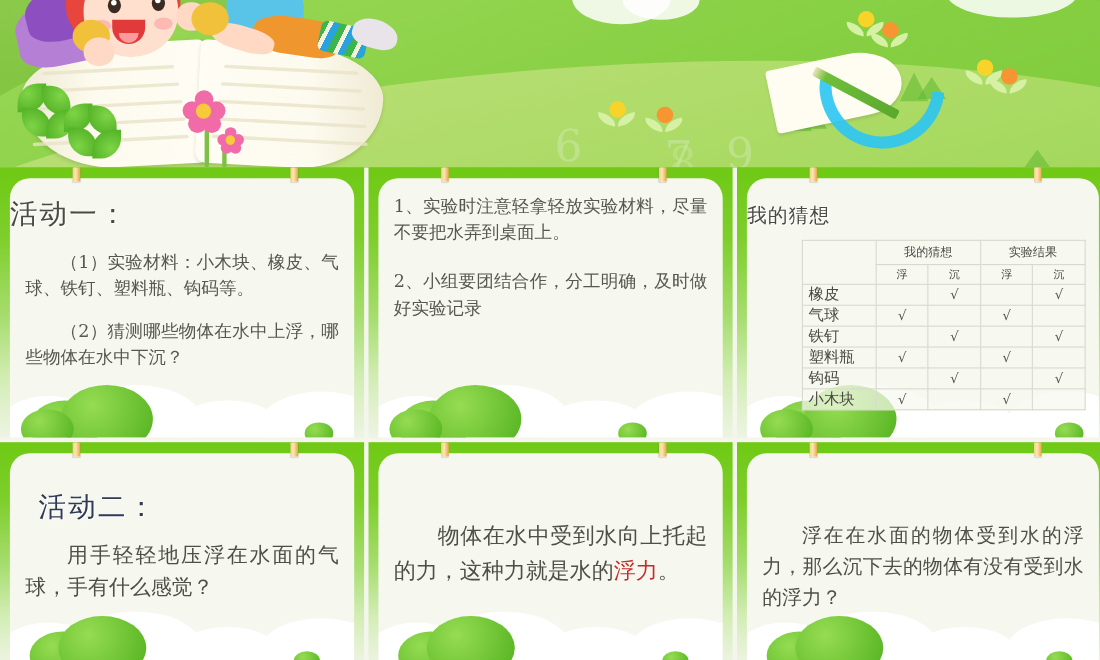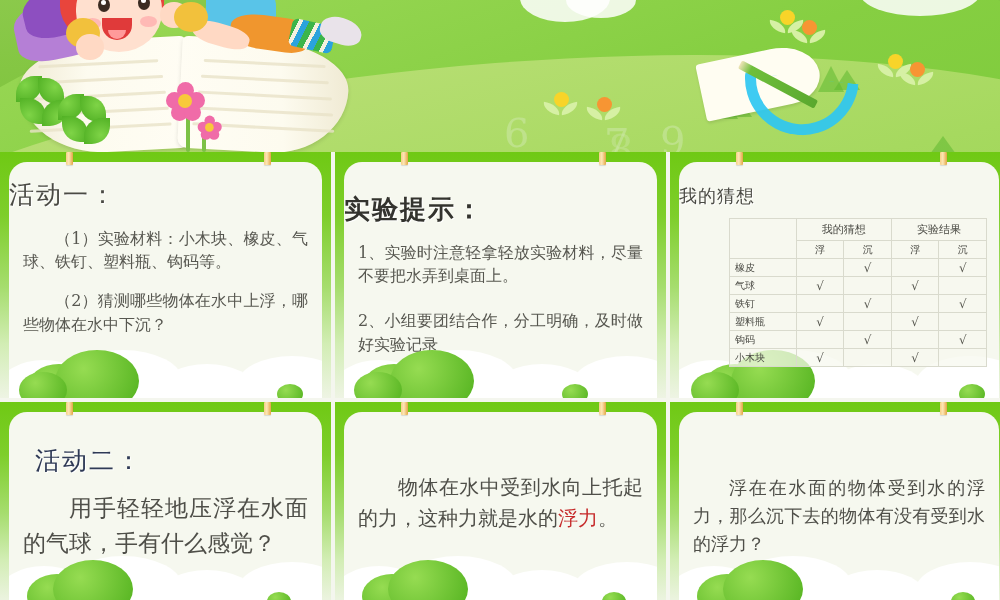--- a/index.html
+++ b/index.html
@@ -114,30 +114,30 @@
 
   
   .h-title{font-family:"DejaVu Serif","Liberation Serif",serif;font-size:25px;color:#4a4a44;
      text-align:left;margin:16px 0 0 0;letter-spacing:2px;
      text-shadow:1px 1px 0 rgba(255,255,255,.9);}
   .h-title.left{text-align:left;padding-left:26px;color:#2f3a56;}
   .h-title.bold{font-weight:bold;font-size:26px;color:#33332e;}
   .body-txt{font-family:"DejaVu Serif","Liberation Serif",serif;font-size:16px;line-height:1.45;
      color:#575750;padding:0 14px;margin:12px 0 0 0;text-align:justify;}
   .body-txt.ind{text-indent:2em;}
-  .body-txt.big{font-size:23px;line-height:1.5;color:#4f4f49;}
+  .body-txt.big{font-size:19px;line-height:1.5;color:#4f4f49;}
   .hl{color:#c62b2b;}
 
   
   .tbl-wrap{padding:0 12px;margin-top:10px;position:relative;z-index:2;margin-left:38px;}
   table{border-collapse:collapse;width:100%;font-family:"DejaVu Serif","Liberation Serif",serif;
      background:rgba(246,248,239,.72);}
   table td,table th{border:1px solid #d9dacd;font-weight:normal;color:#4a4a44;
      text-align:center;font-size:10px;height:17px;padding:0;}
-  table td.rowh{text-align:left;padding-left:5px;font-size:10px;}
+  table td.rowh{text-align:left;padding-left:5px;font-size:14px;}
   table th.grp{font-size:11px;height:21px;}
   .chk{font-size:12px;color:#55554d;}
 </style>
 </head>
 <body>
 
 <div class="slide">
 
   <div class="banner">
     <div class="b-sky"></div>
@@ -288,21 +288,20 @@
           <div class="bs" style="left:10px;width:48px;height:36px;bottom:-10px;"></div>
           <div class="bs" style="left:268px;width:26px;height:20px;bottom:-6px;"></div>
         </div>
       </div>
     </div>
 
     <div class="card">
       <div class="clip a"></div>
       <div class="clip b"></div>
       <div class="inner">
-        <div class="h-title bold" style="margin-top:30px;">实验提示：</div>
         <div class="body-txt" style="margin-top:14px;">1、实验时注意轻拿轻放实验材料，尽量不要把水弄到桌面上。</div>
         <div class="body-txt" style="margin-top:22px;">2、小组要团结合作，分工明确，及时做好实验记录</div>
         <div class="deco">
           <div class="cl" style="left:-10px;width:90px;height:54px;"></div>
           <div class="cl" style="left:54px;width:120px;height:64px;"></div>
           <div class="cl" style="left:150px;width:96px;height:50px;"></div>
           <div class="cl" style="left:228px;width:110px;height:58px;"></div>
           <div class="bs" style="left:18px;width:64px;height:48px;"></div>
           <div class="bs" style="left:46px;width:84px;height:62px;"></div>
           <div class="bs" style="left:10px;width:48px;height:36px;bottom:-10px;"></div>

